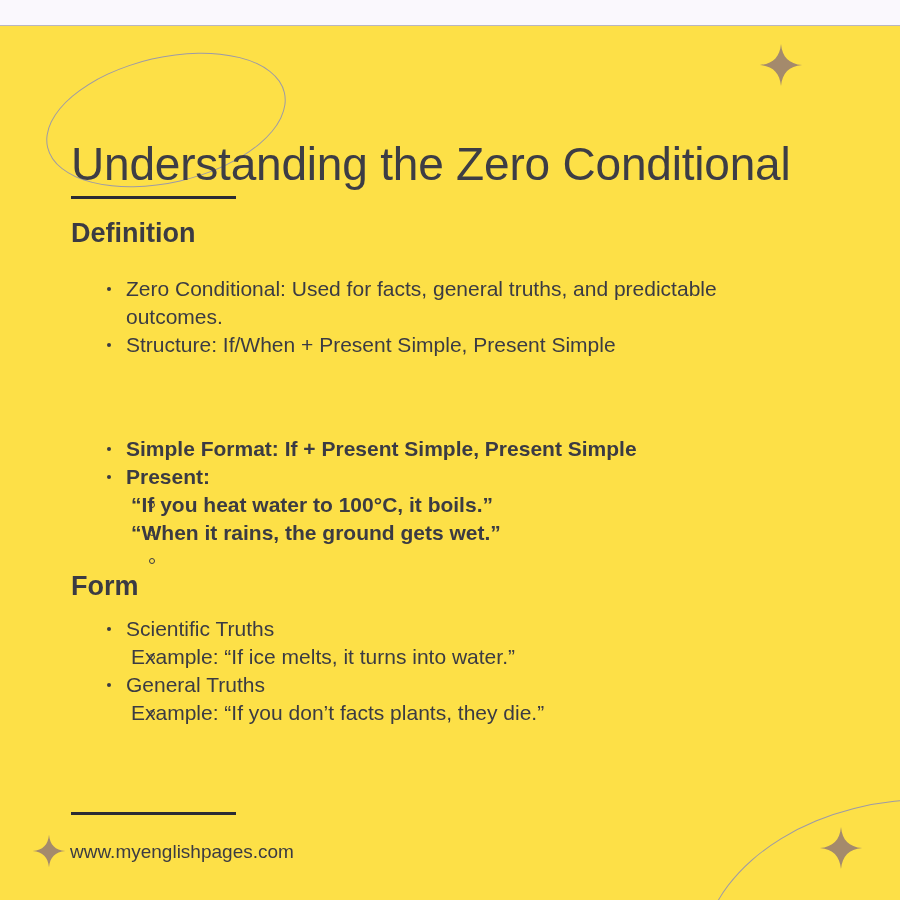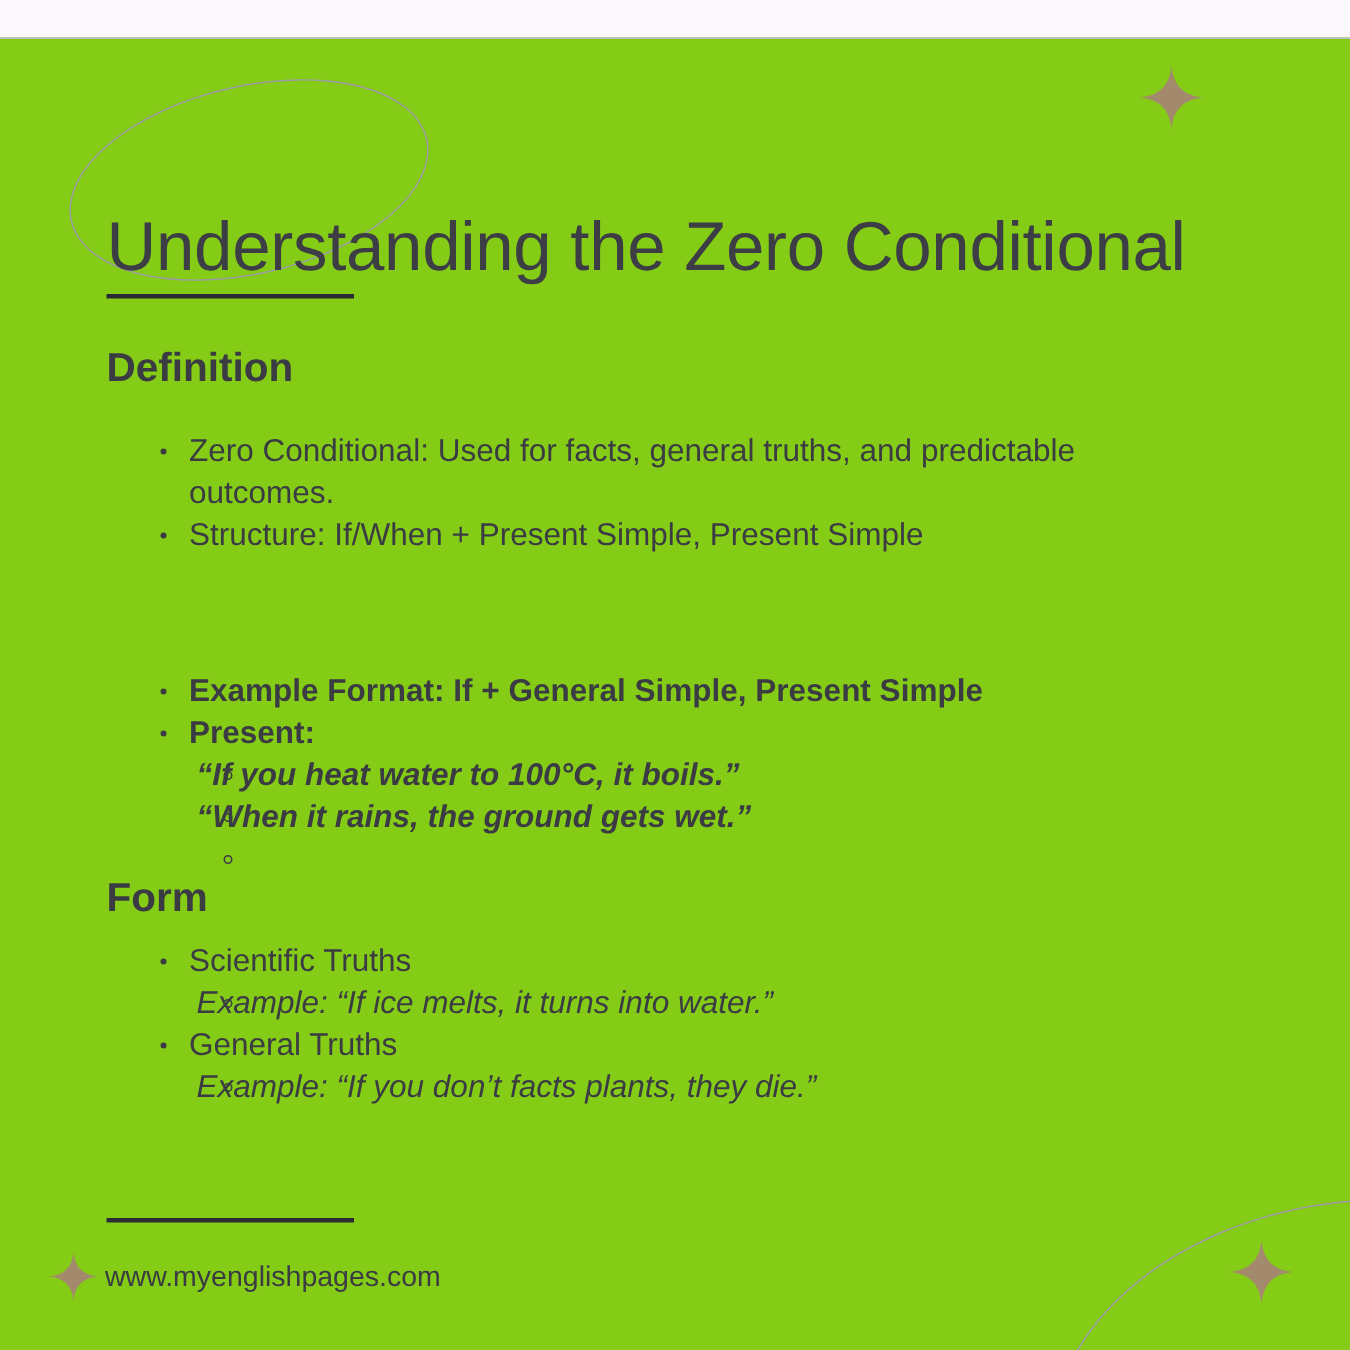--- a/index.html
+++ b/index.html
@@ -10,21 +10,21 @@
     width: 900px;
     height: 900px;
     background: #f8f6fb;
     font-family: "Liberation Sans", sans-serif;
     overflow: hidden;
   }
   .slide {
     position: relative;
     width: 900px;
     height: 900px;
-    background: #84cc16;
+    background: #fde047;
     box-sizing: border-box;
     overflow: hidden;
   }
 
   
   .top-rule {
     position: absolute;
     left: 0;
     top: 25px;
     width: 900px;
@@ -93,21 +93,21 @@
     top: 196px;
     width: 165px;
     height: 3px;
     background: #2b2b33;
   }
 
   
   .content {
     position: absolute;
     left: 0;
-    top: 228px;
+    top: 216px;
     width: 748px;
   }
   .section { margin: 0; padding: 0; }
 
   h2.section-heading {
     margin: 0;
     padding: 0 0 0 71px;
     font-size: 27px;
     font-weight: bold;
     color: #3b3b43;
@@ -137,21 +137,20 @@
     border-radius: 50%;
     background: #3b3b43;
   }
   li.bullet-l2 {
     position: relative;
     padding-left: 119px;
     font-size: 21px;
     color: #3b3b43;
     line-height: 28px;
     margin: 0;
-    font-style: italic;
   }
   li.bullet-l2::before {
     content: "";
     position: absolute;
     left: 137px;
     top: 11px;
     width: 6px;
     height: 6px;
     border-radius: 50%;
     border: 1px solid #3b3b43;
@@ -215,21 +214,21 @@
         <li class="bullet-l1">Zero Conditional: Used for facts, general truths, and predictable outcomes.</li>
         <li class="bullet-l1">Structure: If/When + Present Simple, Present Simple</li>
       </ul>
     </div>
 
     <div class="gap-lg"></div>
     <div class="gap-lg"></div>
 
     <div class="section">
       <ul>
-        <li class="bullet-l1 bold">Example Format: If + General Simple, Present Simple</li>
+        <li class="bullet-l1 bold">Simple Format: If + Present Simple, Present Simple</li>
         <li class="bullet-l1 bold">Present:</li>
         <li class="bullet-l2 bold">“If you heat water to 100°C, it boils.”</li>
         <li class="bullet-l2 bold">“When it rains, the ground gets wet.”</li>
         <li class="bullet-l2 bold"></li>
       </ul>
     </div>
 
     <div class="gap-sm"></div>
 
     <div class="section">

